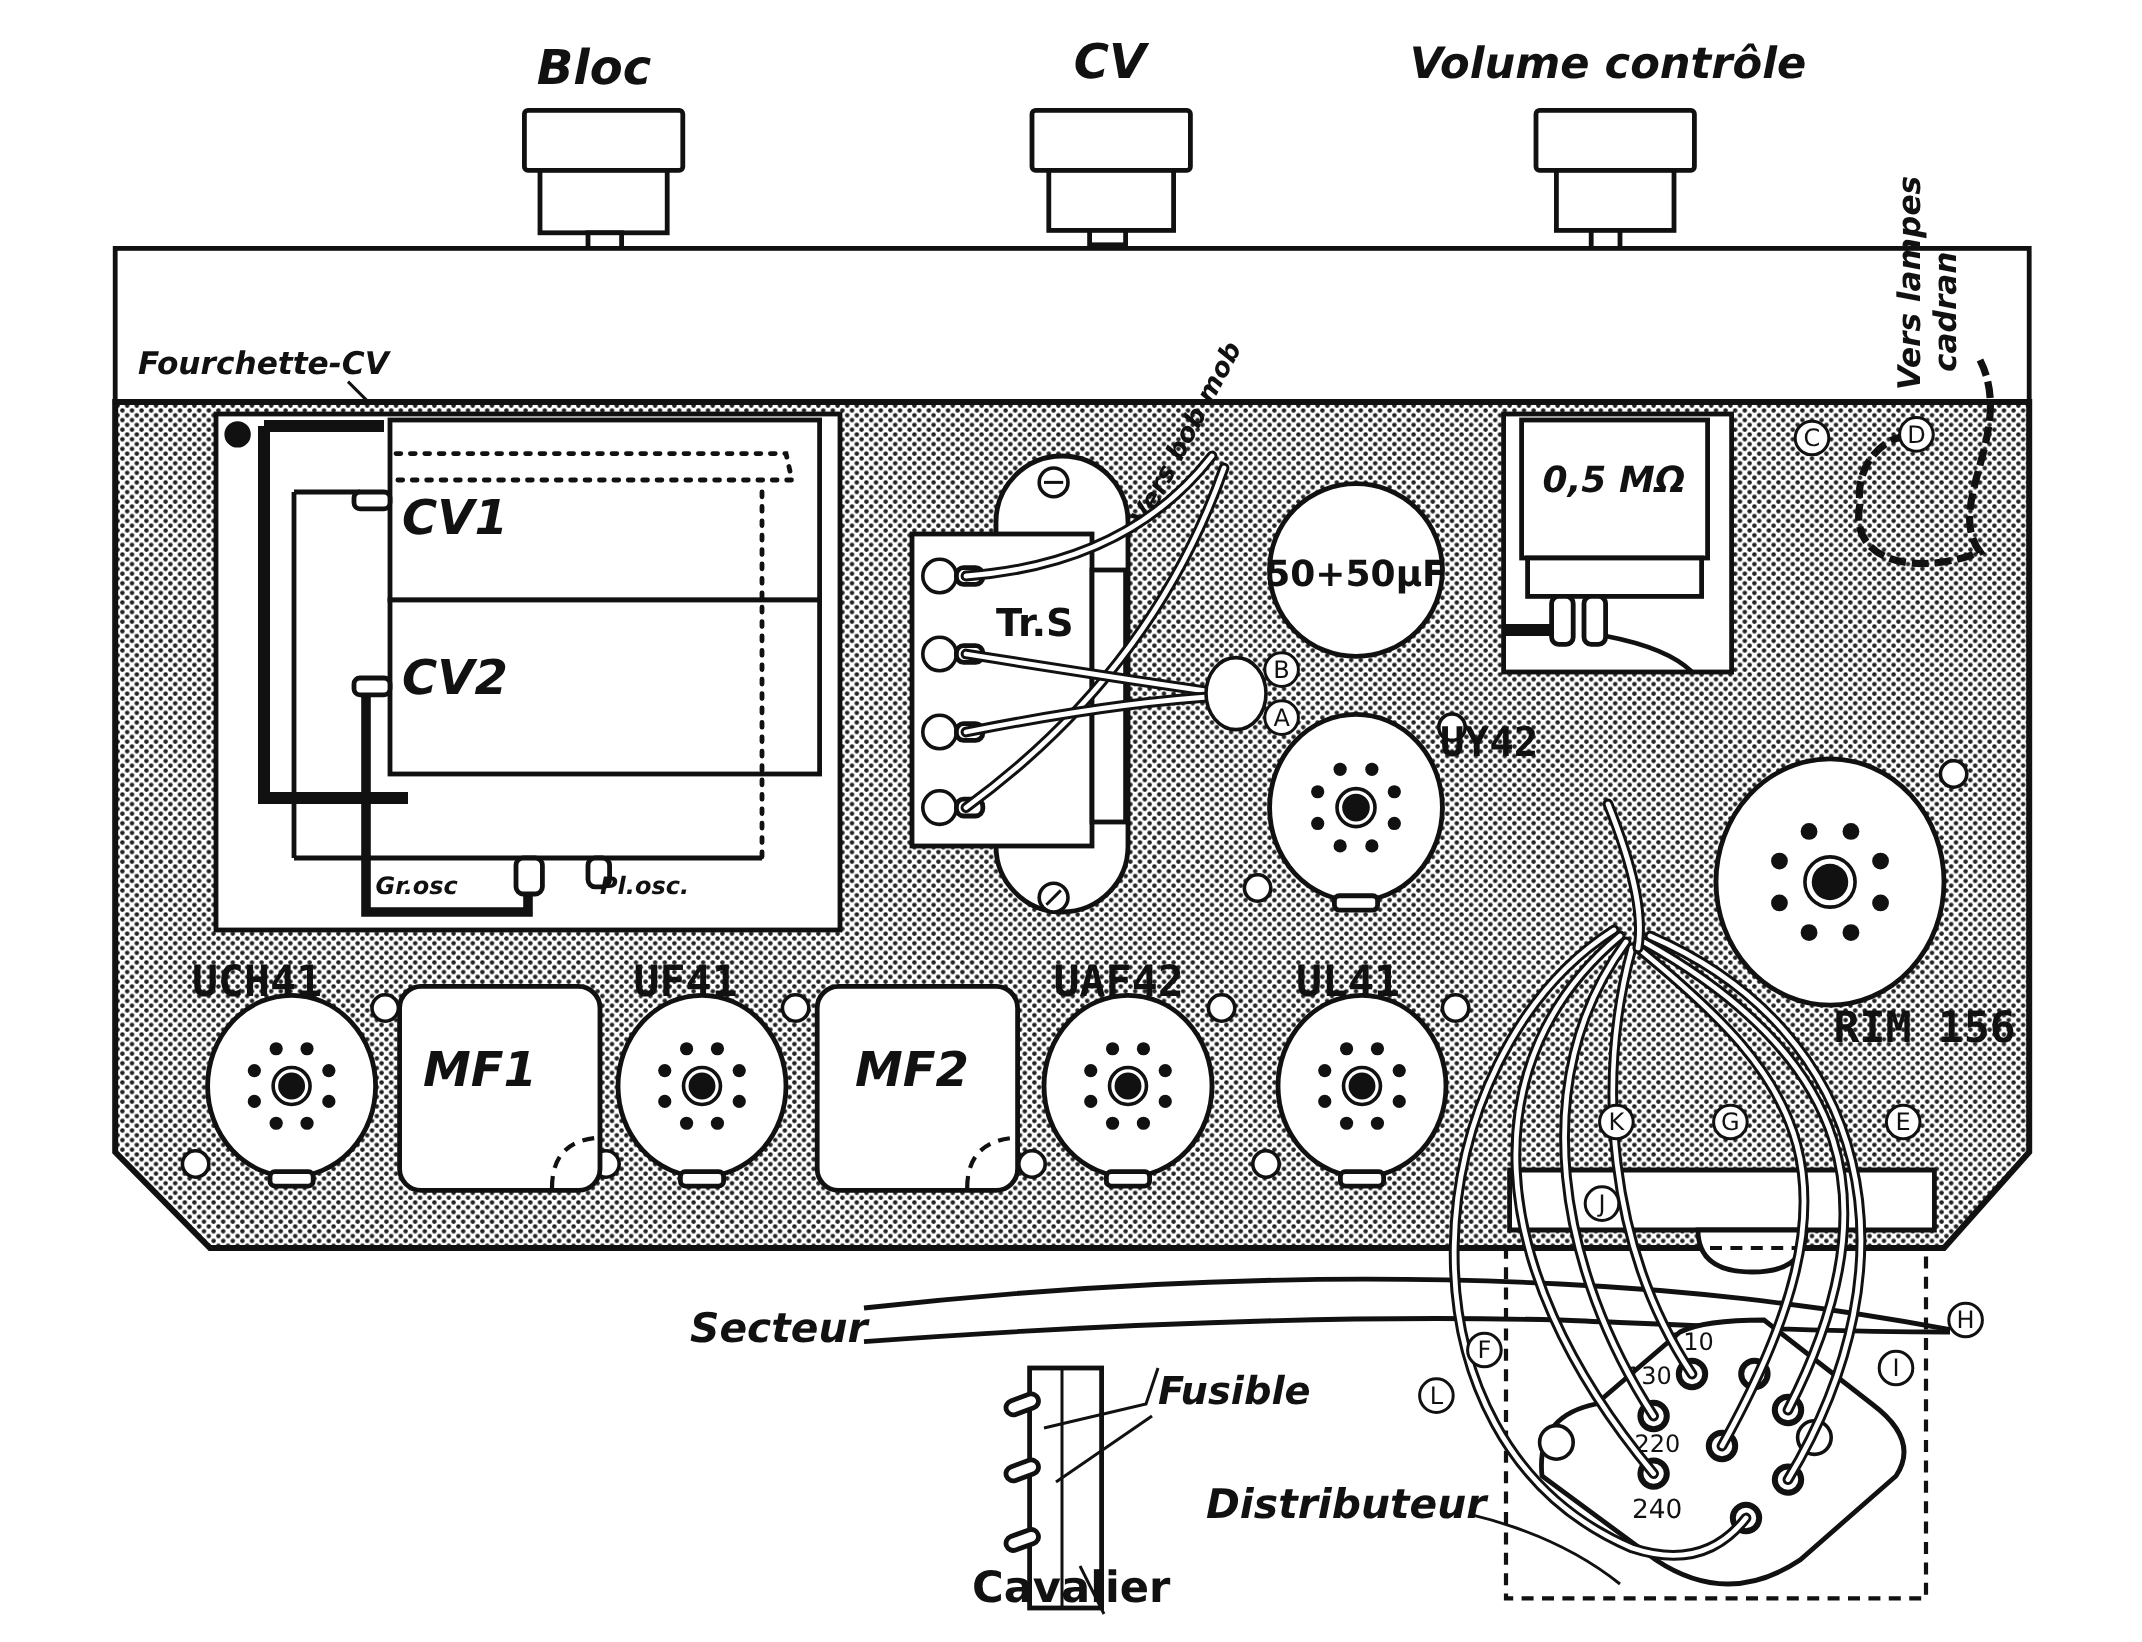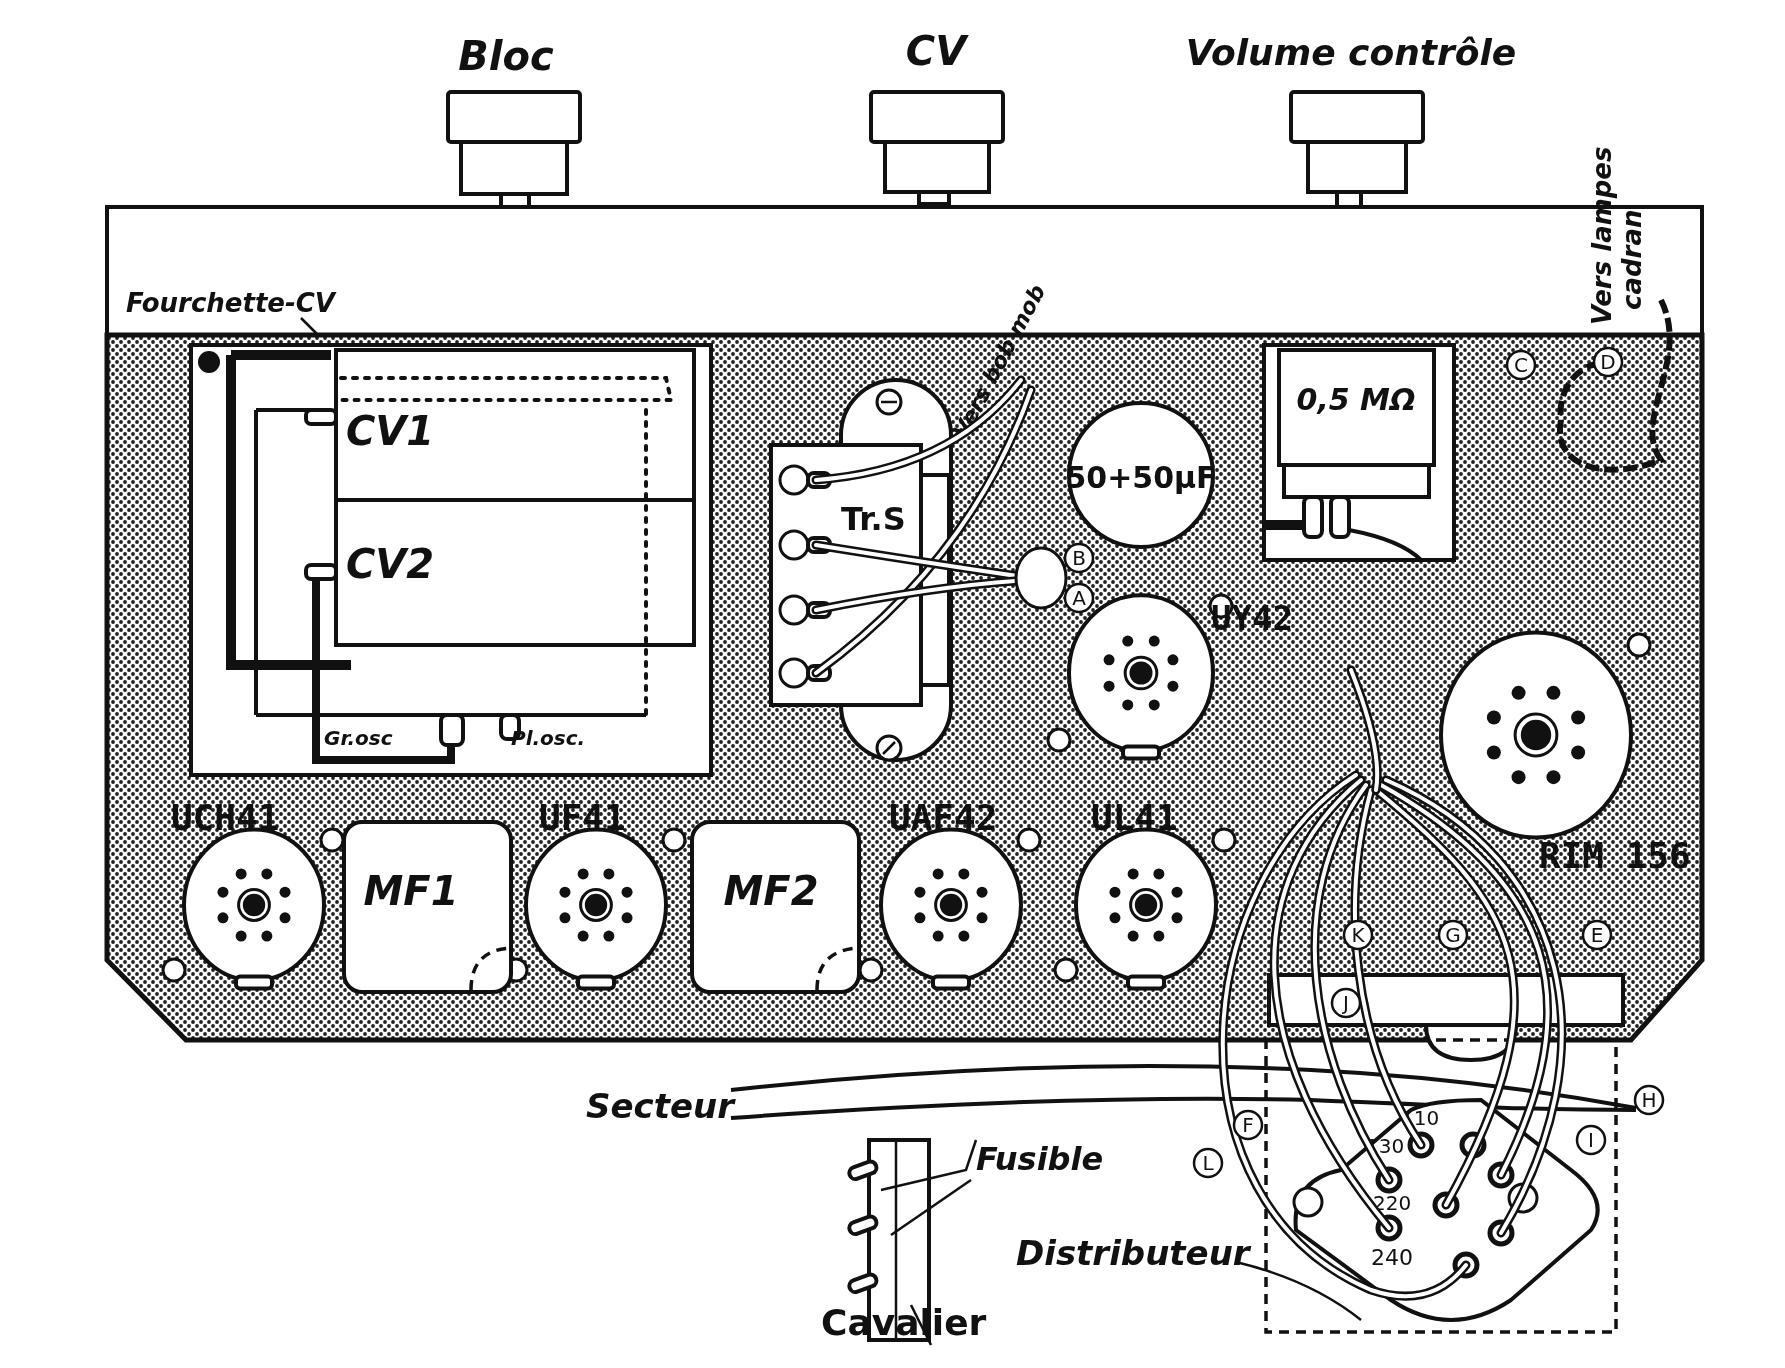--- a/index.html
+++ b/index.html
@@ -1,17 +1,17 @@
 <!DOCTYPE html>
 <html><head>
   <meta charset="utf-8">
   <style>
     html, body { margin: 0; padding: 0; background: #ffffff; }
     body { width: 1785px; height: 1368px; overflow: hidden; }
-    #stage { position: absolute; left: 11px; top: 0; width: 1729px; height: 1368px; }
+    #stage { position: absolute; left: 0; top: 0; width: 1729px; height: 1368px; }
     svg text { font-family: "DejaVu Sans", sans-serif; fill: #111; }
     .lbl-italic { font-style: italic; font-weight: bold; font-family: "DejaVu Sans", sans-serif; }
     .lbl-cond { font-family: "DejaVu Sans Mono", monospace; font-weight: bold; }
     .ink { stroke: #111; fill: none; stroke-width: 4; }
     .ink-thin { stroke: #111; fill: none; stroke-width: 2.5; }
     .white-box { fill: #fff; stroke: #111; stroke-width: 4; }
     .hole { fill: #fff; stroke: #111; stroke-width: 3; }
     .pin { fill: #111; }
     .dashed { stroke: #111; fill: none; stroke-width: 3.5; stroke-dasharray: 10 7; }
     .dotted { stroke: #111; fill: none; stroke-width: 4; stroke-dasharray: 4 8; stroke-linecap: round; }

